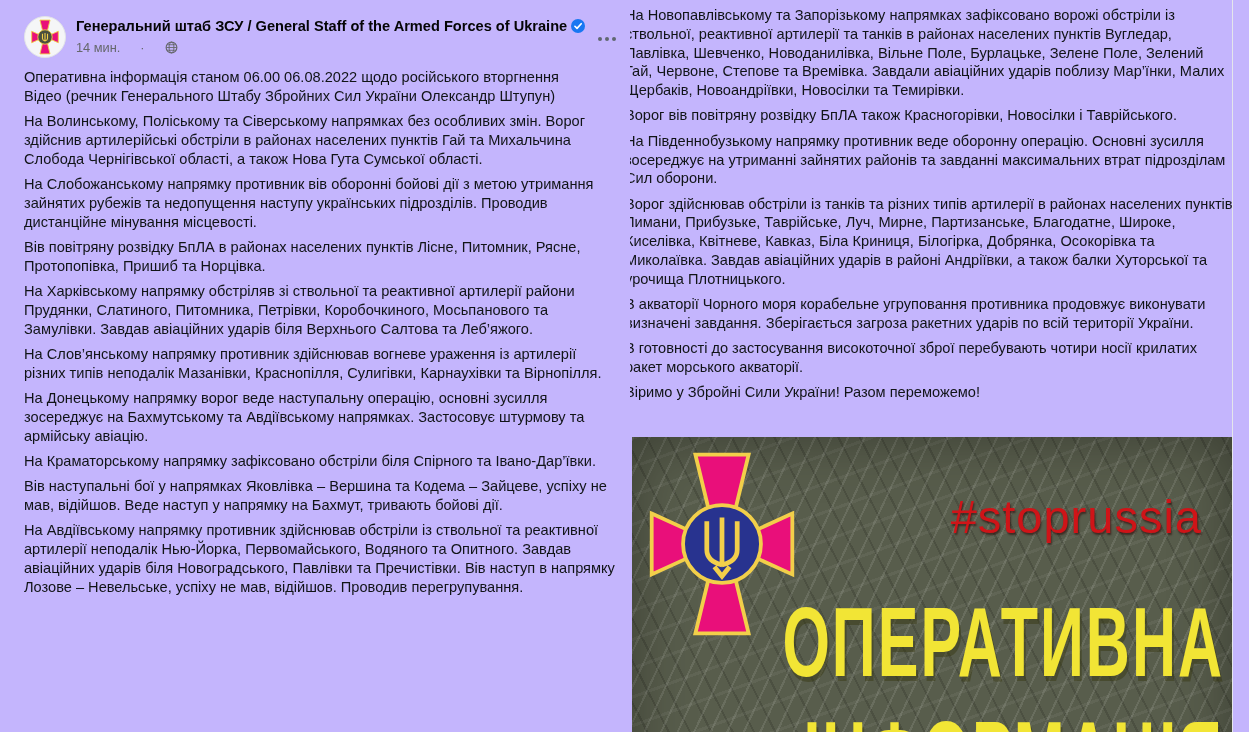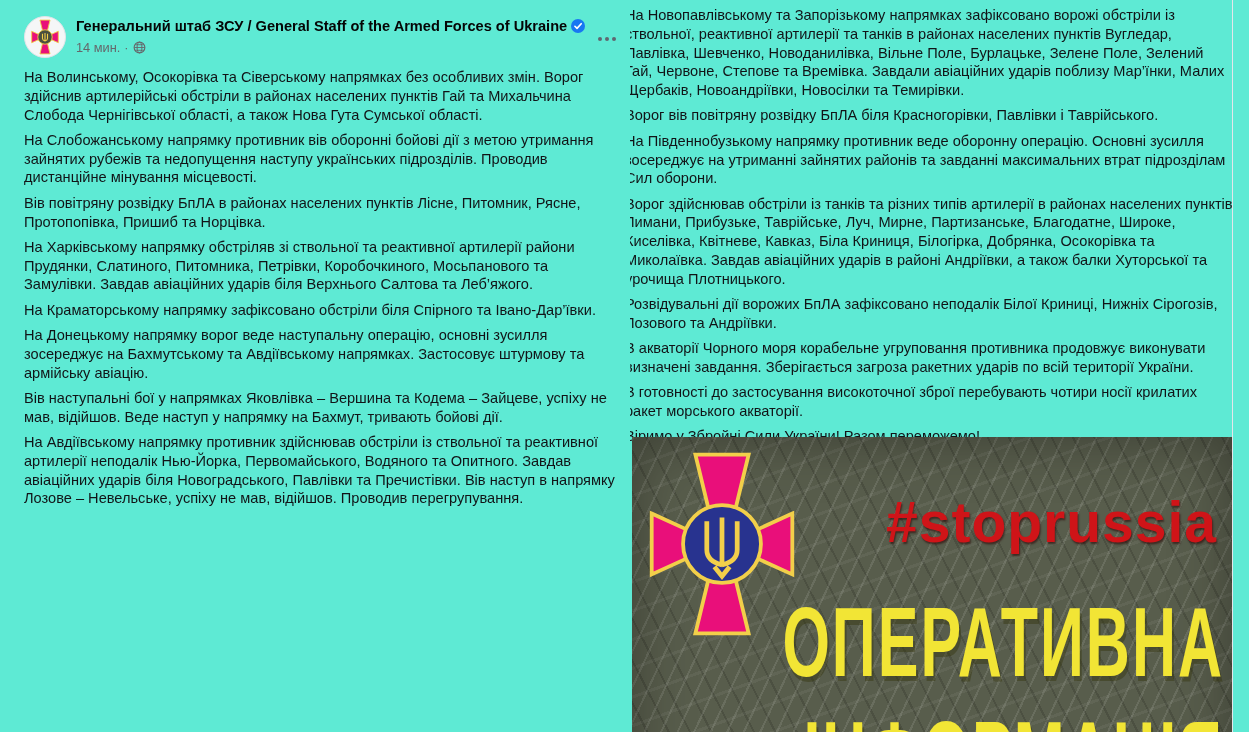--- a/index.html
+++ b/index.html
@@ -15,36 +15,36 @@
     --emblem_navy:#28338f;
   }
   *{box-sizing:border-box;margin:0;padding:0;}
   html,body{width:1249px;height:732px;overflow:hidden;}
   body{
     background:#fff;
     font-family:"Liberation Sans","DejaVu Sans",sans-serif;
     color:var(--body_text);
     position:relative;
   }
-  .post{position:absolute;inset:0;background:#5eead4;}
+  .post{position:absolute;inset:0;background:#c4b5fd;}
   .card-edge{position:absolute;left:1232px;top:0;width:1px;height:732px;background:var(--card_border);}
 
   
   .header{position:absolute;left:24px;top:14px;width:600px;height:48px;}
   .avatar{
     position:absolute;left:0;top:2px;width:42px;height:42px;border-radius:50%;
     background:#f5f6f7;border:1px solid #e2e4e8;display:flex;align-items:center;justify-content:center;
     cursor:pointer;
   }
   .page-title{
     position:absolute;left:52px;top:4px;font-size:14.6px;font-weight:700;color:#050505;
     white-space:nowrap;cursor:pointer;
   }
   .badge{display:inline-block;vertical-align:-2px;margin-left:4px;}
-  .meta{position:absolute;left:52px;top:26px;font-size:12.8px;color:var(--time_text);display:flex;align-items:center;gap:4px;}
+  .meta{position:absolute;left:52px;top:26px;font-size:12.8px;color:var(--time_text);display:flex;align-items:center;gap:20px;}
   .more-btn{
     position:absolute;left:566px;top:12px;width:34px;height:26px;display:flex;align-items:center;
     justify-content:center;gap:3px;cursor:pointer;border-radius:6px;
   }
   .more-btn i{width:4px;height:4px;border-radius:50%;background:#606770;display:block;}
 
   
   .col{position:absolute;font-size:14.6px;line-height:18.8px;color:var(--body_text);}
   .col-left{left:24px;top:68px;width:592px;}
   .col-right-clip{position:absolute;left:630px;top:0;width:604px;height:732px;overflow:hidden;}
@@ -56,22 +56,22 @@
     position:absolute;left:2px;top:437px;width:600px;height:560px;overflow:hidden;cursor:pointer;
     background-color:var(--banner_bg);
     background-image:
       repeating-linear-gradient(115deg, rgba(255,255,255,0.10) 0 2px, transparent 2px 15px),
       repeating-linear-gradient(63deg, rgba(0,0,0,0.14) 0 2px, transparent 2px 19px),
       repeating-linear-gradient(160deg, rgba(255,255,255,0.05) 0 3px, transparent 3px 27px);
     box-shadow:inset 0 0 60px rgba(0,0,0,0.35);
   }
   .banner-emblem{position:absolute;left:14px;top:12px;}
   .banner-hashtag{
-    position:absolute;right:15px;top:52px;
-    font-size:57px;font-weight:700;letter-spacing:1px;color:var(--banner_hashtag);
+    position:absolute;right:30px;top:52px;
+    font-size:47px;font-weight:400;letter-spacing:1px;color:var(--banner_hashtag);
     text-shadow:1px 2px 2px rgba(40,0,0,0.55);
   }
   .banner-title{
     position:absolute;right:8px;
     font-size:61px;font-weight:700;letter-spacing:2px;color:var(--banner_title);
     transform:scale(1.0,1.62);transform-origin:top right;
     text-shadow:2px 3px 0 rgba(50,50,8,0.4);
     white-space:nowrap;
   }
   .banner-title.line1{top:148px;}
@@ -111,37 +111,39 @@
       </span>
     </div>
     <div class="more-btn">
       <i></i>
         <i></i>
         <i></i>
     </div>
   </div>
 
   <div class="col col-left">
-      <p class="para">На Волинському, Осокорівка та Сіверському напрямках без особливих змін. Ворог здійснив артилерійські обстріли в районах населених пунктів Гай та Михальчина Слобода Чернігівської області, а також Нова Гута Сумської області.</p>
+      <p class="para">Оперативна інформація станом 06.00 06.08.2022 щодо російського вторгнення
+Відео (речник Генерального Штабу Збройних Сил України Олександр Штупун)</p>
+      <p class="para">На Волинському, Поліському та Сіверському напрямках без особливих змін. Ворог здійснив артилерійські обстріли в районах населених пунктів Гай та Михальчина Слобода Чернігівської області, а також Нова Гута Сумської області.</p>
       <p class="para">На Слобожанському напрямку противник вів оборонні бойові дії з метою утримання зайнятих рубежів та недопущення наступу українських підрозділів. Проводив дистанційне мінування місцевості.</p>
       <p class="para">Вів повітряну розвідку БпЛА в районах населених пунктів Лісне, Питомник, Рясне, Протопопівка, Пришиб та Норцівка.</p>
       <p class="para">На Харківському напрямку обстріляв зі ствольної та реактивної артилерії райони Прудянки, Слатиного, Питомника, Петрівки, Коробочкиного, Мосьпанового та Замулівки. Завдав авіаційних ударів біля Верхнього Салтова та Леб’яжого.</p>
+      <p class="para">На Слов’янському напрямку противник здійснював вогневе ураження із артилерії різних типів неподалік Мазанівки, Краснопілля, Сулигівки, Карнаухівки та Вірнопілля.</p>
+      <p class="para">На Донецькому напрямку ворог веде наступальну операцію, основні зусилля зосереджує на Бахмутському та Авдіївському напрямках. Застосовує штурмову та армійську авіацію.</p>
       <p class="para">На Краматорському напрямку зафіксовано обстріли біля Спірного та Івано-Дар’ївки.</p>
-      <p class="para">На Донецькому напрямку ворог веде наступальну операцію, основні зусилля зосереджує на Бахмутському та Авдіївському напрямках. Застосовує штурмову та армійську авіацію.</p>
       <p class="para">Вів наступальні бої у напрямках Яковлівка – Вершина та Кодема – Зайцеве, успіху не мав, відійшов. Веде наступ у напрямку на Бахмут, тривають бойові дії.</p>
       <p class="para">На Авдіївському напрямку противник здійснював обстріли із ствольної та реактивної артилерії неподалік Нью-Йорка, Первомайського, Водяного та Опитного. Завдав авіаційних ударів біля Новоградського, Павлівки та Пречистівки. Вів наступ в напрямку Лозове – Невельське, успіху не мав, відійшов. Проводив перегрупування.</p>
     </div>
 
   <div class="col-right-clip">
     <div class="col-right-inner">
         <p class="para">На Новопавлівському та Запорізькому напрямках зафіксовано ворожі обстріли із ствольної, реактивної артилерії та танків в районах населених пунктів Вугледар, Павлівка, Шевченко, Новоданилівка, Вільне Поле, Бурлацьке, Зелене Поле, Зелений Гай, Червоне, Степове та Времівка. Завдали авіаційних ударів поблизу Мар’їнки, Малих Щербаків, Новоандріївки, Новосілки та Темирівки.</p>
-        <p class="para">Ворог вів повітряну розвідку БпЛА біля Красногорівки, Павлівки і Таврійського.</p>
+        <p class="para">Ворог вів повітряну розвідку БпЛА також Красногорівки, Новосілки і Таврійського.</p>
         <p class="para">На Південнобузькому напрямку противник веде оборонну операцію. Основні зусилля зосереджує на утриманні зайнятих районів та завданні максимальних втрат підрозділам Сил оборони.</p>
         <p class="para">Ворог здійснював обстріли із танків та різних типів артилерії в районах населених пунктів Лимани, Прибузьке, Таврійське, Луч, Мирне, Партизанське, Благодатне, Широке, Киселівка, Квітневе, Кавказ, Біла Криниця, Білогірка, Добрянка, Осокорівка та Миколаївка. Завдав авіаційних ударів в районі Андріївки, а також балки Хуторської та урочища Плотницького.</p>
-        <p class="para">Розвідувальні дії ворожих БпЛА зафіксовано неподалік Білої Криниці, Нижніх Сірогозів, Лозового та Андріївки.</p>
         <p class="para">В акваторії Чорного моря корабельне угруповання противника продовжує виконувати визначені завдання. Зберігається загроза ракетних ударів по всій території України.</p>
         <p class="para">В готовності до застосування високоточної зброї перебувають чотири носії крилатих ракет морського акваторії.</p>
         <p class="para">Віримо у Збройні Сили України! Разом переможемо!</p>
       </div>
 
     <div class="banner">
       <svg class="banner-emblem" width="152" height="190" viewBox="0 0 160 200">
         <polygon points="52,6 108,6 92,72 68,72" fill="var(--emblem_magenta)" stroke="var(--emblem_gold)" stroke-width="4"></polygon>
         <polygon points="68,128 92,128 108,194 52,194" fill="var(--emblem_magenta)" stroke="var(--emblem_gold)" stroke-width="4"></polygon>
         <polygon points="6,68 50,88 50,112 6,132" fill="var(--emblem_magenta)" stroke="var(--emblem_gold)" stroke-width="4"></polygon>

